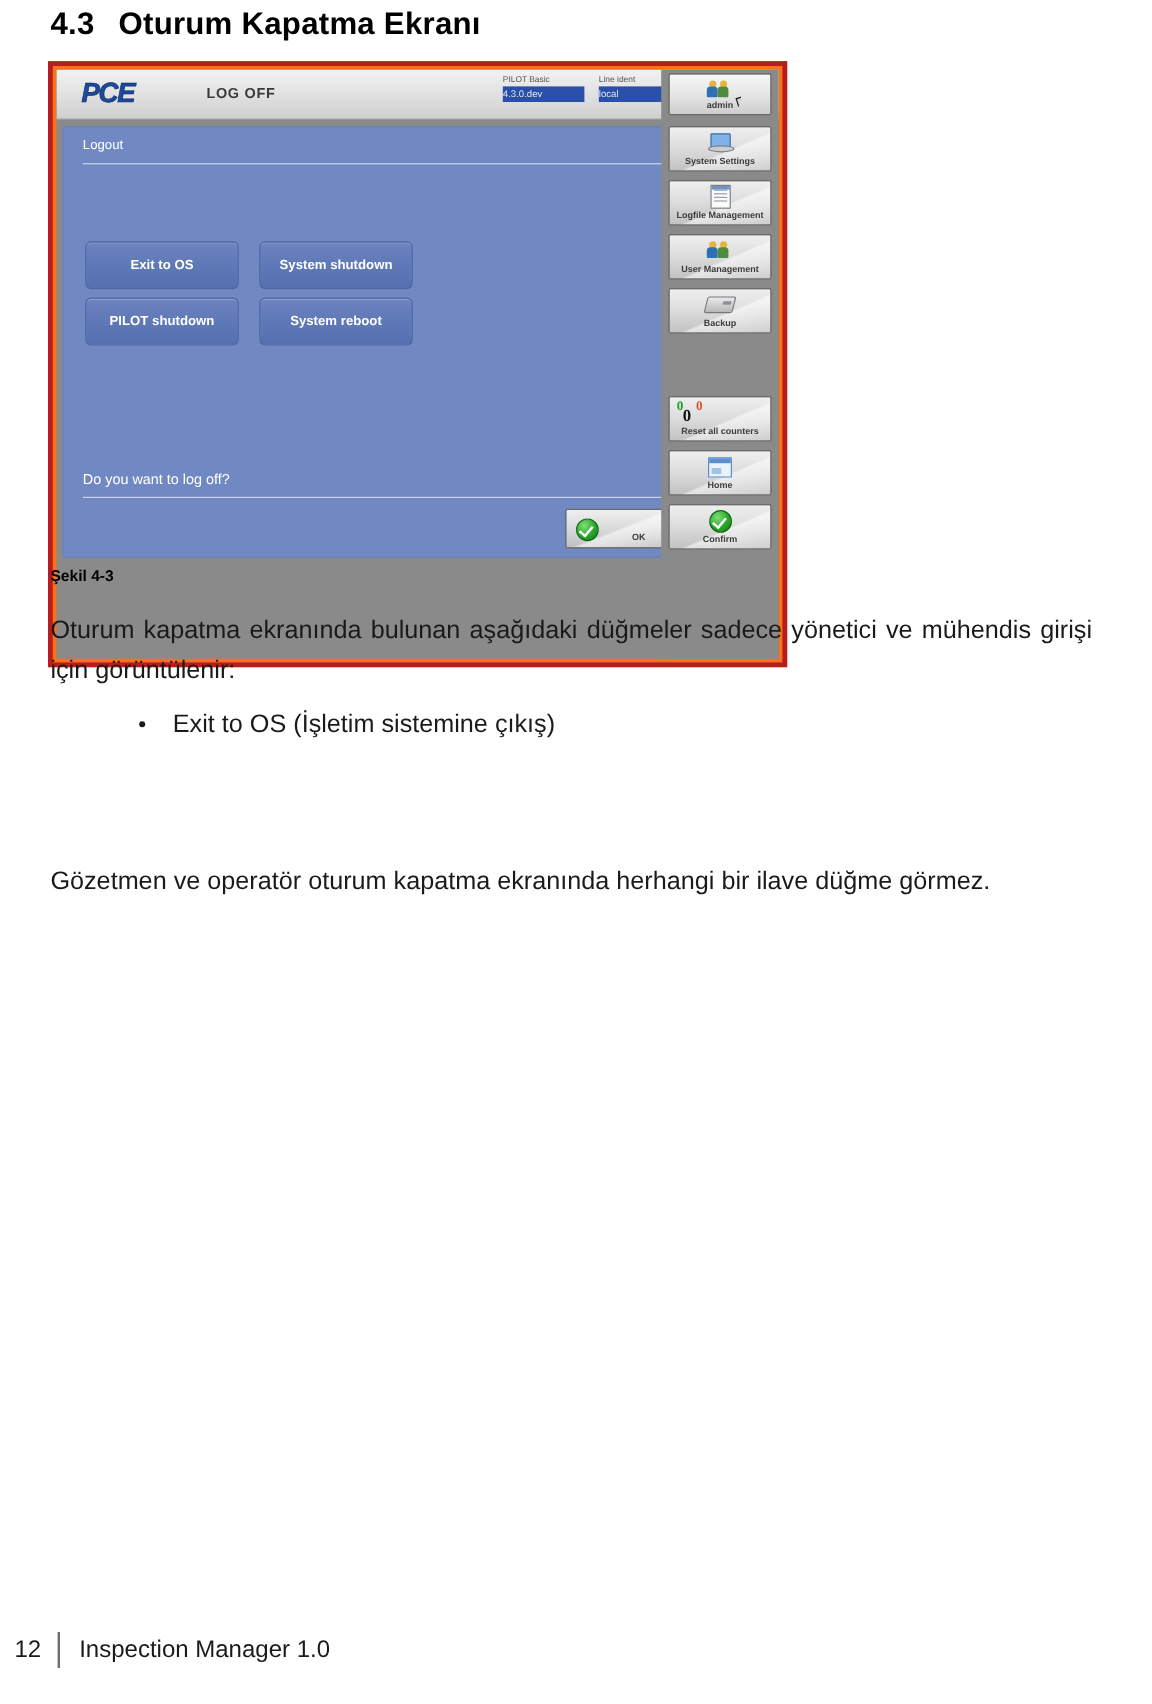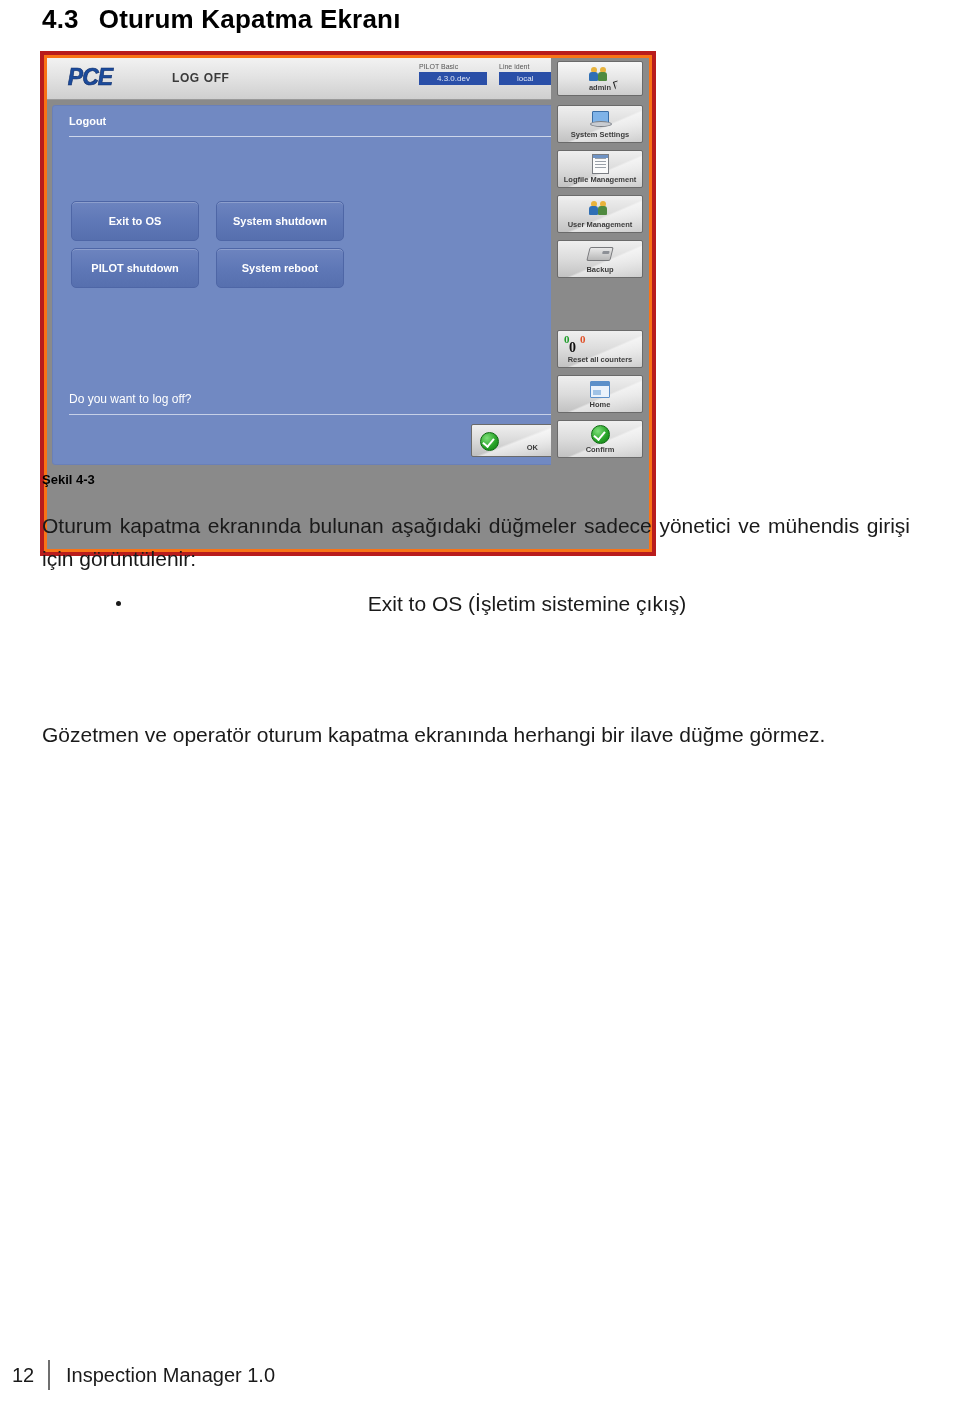--- a/index.html
+++ b/index.html
@@ -91,21 +91,21 @@
     margin-bottom: 2px;
     font-size: 7px;
     color: #555;
     white-space: nowrap;
   }
   .ident-group .val {
     display: block;
     background: #2a4fa8;
     color: #dfe6f6;
     font-size: 8px;
-    padding: 2px 18px;
+    padding: 2px 0;
     white-space: nowrap;
     box-sizing: border-box;
   }
   .ident-pilot { left: 372px; width: 68px; }
   .ident-pilot .val { width: 68px; }
   .ident-line  { left: 452px; width: 68px; }
   .ident-line .val { width: 68px; }
 
   
   .rail {
@@ -273,21 +273,21 @@
     height: 360px;
     background: #7189c2;
     border: 1px solid #6a80b8;
     border-radius: 3px;
     box-sizing: border-box;
   }
   .panel-head {
     position: absolute;
     left: 16px; top: 9px;
     font-size: 11px;
-    font-weight: bold;
+    font-weight: normal;
     color: #ffffff;
   }
   .panel-rule {
     position: absolute;
     left: 16px; top: 30px;
     width: 512px;
     height: 1px;
     background: rgba(255,255,255,0.65);
   }
   .bigbtn {
@@ -376,21 +376,20 @@
     padding: 0;
     list-style: none;
   }
   .bullets li {
     position: relative;
     padding-left: 34px;
     font-size: 21px;
     line-height: 31px;
     color: #1a1a1a;
     white-space: nowrap;
-    text-align: center;
   }
   .bullets li::before {
     content: "";
     position: absolute;
     left: 6px;
     top: 13px;
     width: 5px; height: 5px;
     background: #1a1a1a;
     border-radius: 50%;
   }

